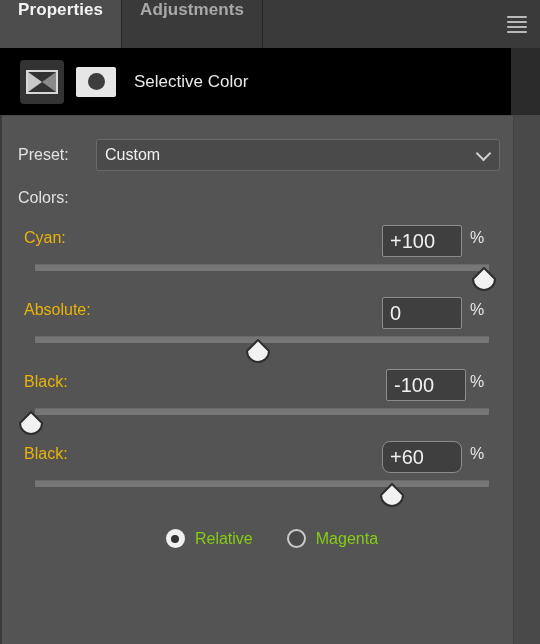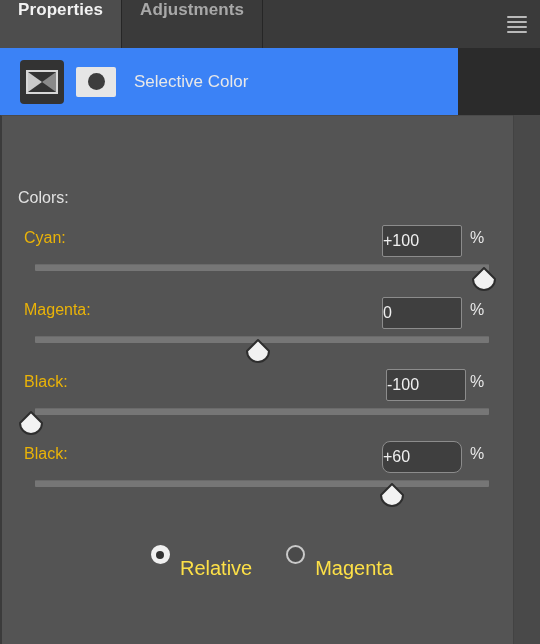--- a/index.html
+++ b/index.html
@@ -35,22 +35,22 @@
     display: flex; flex-direction: column; justify-content: center;
     gap: 3px; padding: 0 3px;
   }
   .menu-btn i {
     display: block; height: 2px; background: #b9b9b9; border-radius: 1px;
   }
 
   
   .header {
     position: absolute; left: 0; top: 48px;
-    width: 458px; height: 67px;
-    background: #3b82f6;
+    width: 511px; height: 67px;
+    background: #000000;
     display: flex; align-items: center;
     padding-left: 20px;
   }
   .adj-icon {
     width: 44px; height: 44px;
     background: #333333;
     border-radius: 4px;
     display: flex; align-items: center; justify-content: center;
     flex: 0 0 auto;
   }
@@ -127,22 +127,23 @@
   .s-label {
     position: absolute; left: 22px; top: 0;
     font-size: 16px; color: #eab308;
   }
   .s-input {
     position: absolute; top: -4px;
     width: 80px; height: 32px;
     background: #3f3f3f;
     border: 1px solid #8c8c8c;
     border-radius: 2px;
-    color: #f0f0f0; font-size: 16px;
+    color: #f0f0f0; font-size: 20px;
     font-family: "Liberation Sans", sans-serif;
+    padding-left: 7px;
     line-height: 26px;
   }
   .s-pct {
     position: absolute; top: 0;
     font-size: 16px; color: #e8e8e8;
   }
   .track {
     position: absolute;
     height: 7px;
     background: #767676;
@@ -165,21 +166,21 @@
     border: 2px solid #c9c9c9;
     background: #4a4a4a;
     display: flex; align-items: center; justify-content: center;
     flex: 0 0 auto;
   }
   .radio.on { background: #f0f0f0; border-color: #f0f0f0; }
   .radio.on::after {
     content: ""; width: 8px; height: 8px; border-radius: 50%;
     background: #333333;
   }
-  .radio-label { font-size: 20px; color: #fde047; margin-top: 28px; }
+  .radio-label { font-size: 16px; color: #84cc16; }
 </style>
 </head>
 <body>
 
 <div class="tabbar">
   <div class="tab active">
     <span>Properties</span>
   </div>
   <div class="tab inactive">
     <span>Adjustments</span>
@@ -203,39 +204,46 @@
     </svg>
   </div>
   <div class="mask-thumb">
     <span class="dot"></span>
   </div>
   <div class="header-title">Selective Color</div>
 </div>
 
 <div class="panel">
 
+  <div class="row-dd" style="left:16px; top:23px; width:490px;">
+    <span class="dd-label">Preset:</span>
+    <div class="dropdown" style="width:404px;">
+      <span class="dd-value">Custom</span>
+      <span class="chev"></span>
+    </div>
+  </div>
 
   <div class="row-dd" style="left:16px; top:66px; width:490px;">
     <span class="dd-label">Colors:</span>
   </div>
 
   <div class="srow" style="top:113px;">
     <span class="s-label">Cyan:</span>
     <input class="s-input" style="left: 380px;" value="+100">
     <span class="s-pct" style="left:468px;">%</span>
     <div class="track" style="left:33px; top:35px; width:454px;"></div>
     <div class="thumb" style="left:469px; top:38px;">
       <svg width="26" height="25" viewBox="0 0 26 25">
         <path d="M13 1 L24 12 A11 11 0 1 1 2 12 Z" fill="#f2f2f2" stroke="#2e2e2e" stroke-width="2" stroke-linejoin="round"></path>
       </svg>
     </div>
   </div>
 
   <div class="srow" style="top:185px;">
-    <span class="s-label">Magenta:</span>
+    <span class="s-label">Absolute:</span>
     <input class="s-input" style="left: 380px;" value="0">
     <span class="s-pct" style="left:468px;">%</span>
     <div class="track" style="left:33px; top:35px; width:454px;"></div>
     <div class="thumb" style="left:243px; top:38px;">
       <svg width="26" height="25" viewBox="0 0 26 25">
         <path d="M13 1 L24 12 A11 11 0 1 1 2 12 Z" fill="#f2f2f2" stroke="#2e2e2e" stroke-width="2" stroke-linejoin="round"></path>
       </svg>
     </div>
   </div>
 

